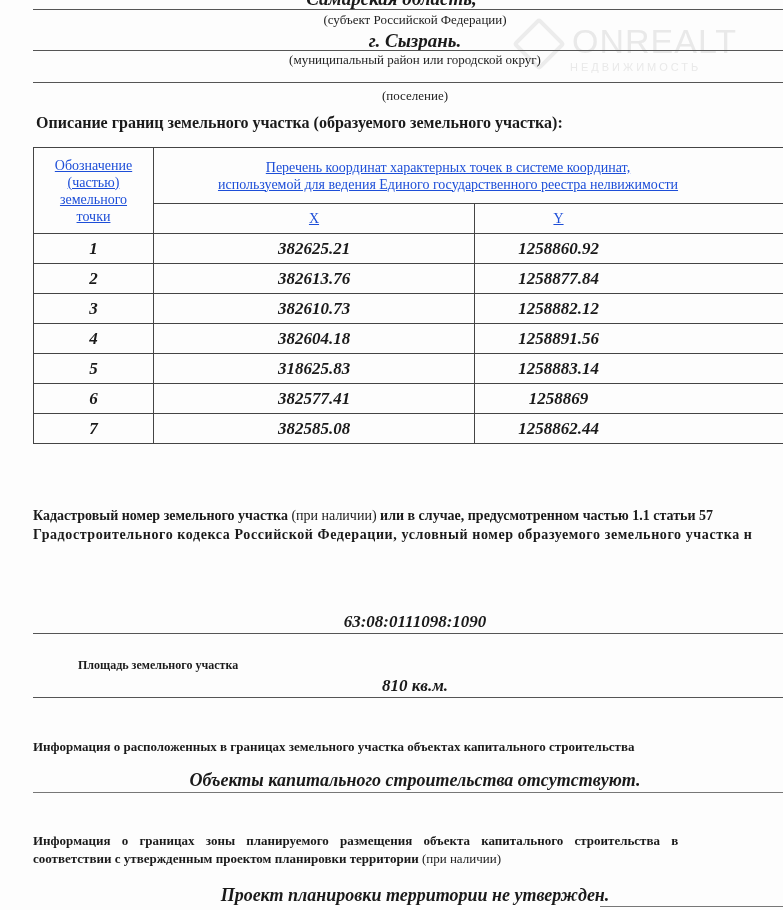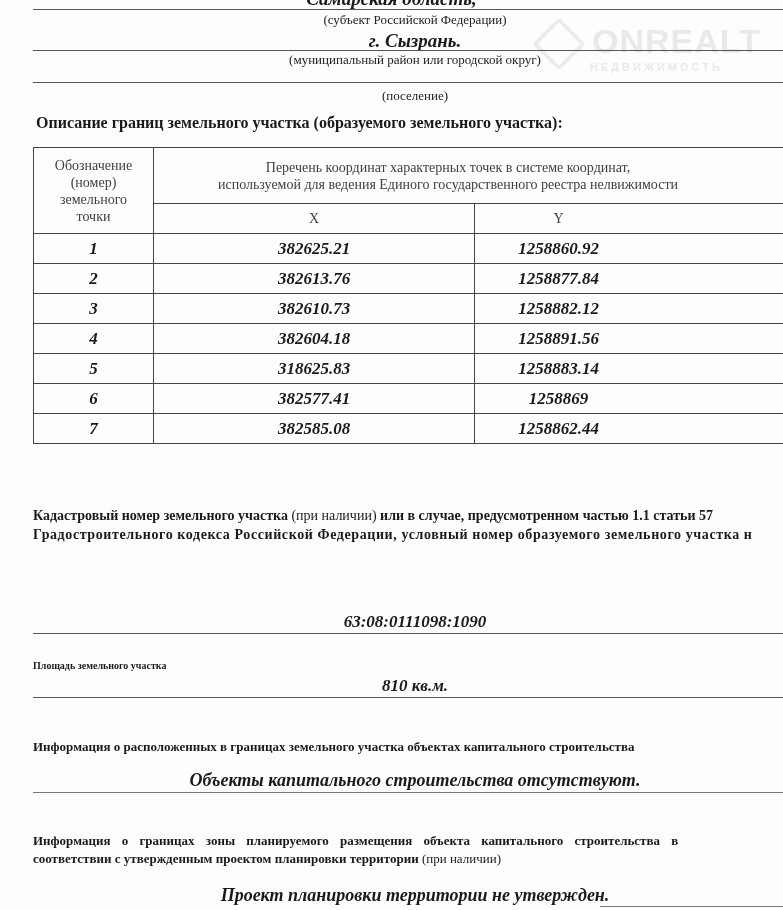--- a/index.html
+++ b/index.html
@@ -8,35 +8,35 @@
     background:#fdfdfd; color:#1a1a1a;
     font-family:"Liberation Serif", serif;
   }
   .abs { position:absolute; }
   .hline { position:absolute; height:0; border-top:1.5px solid #555; }
   .center { text-align:center; }
   .bi { font-weight:bold; font-style:italic; }
   .caption { font-size:13px; color:#222; }
   .bold { font-weight:bold; }
   .watermark {
-    position:absolute; left:540px; top:22px; width:240px; height:60px;
-    color:#e9e9e9; font-family:"Liberation Sans", sans-serif; font-weight:bold;
+    position:absolute; left:520px; top:22px; width:240px; height:60px;
+    color:#e9e9e9; font-family:"Liberation Sans", sans-serif; font-weight:normal;
     font-size:34px; letter-spacing:1px; pointer-events:none;
   }
   .watermark .sub { font-size:11px; letter-spacing:3px; display:block; margin-left:50px; margin-top:-2px; }
   .watermark .logo { display:inline-block; width:30px; height:30px; border:4px solid #ececec; transform:rotate(45deg); margin-right:14px; vertical-align:middle; border-radius:4px; }
 
   table.coords {
     position:absolute; left:33px; top:147px; border-collapse:collapse;
     width:770px; font-family:"Liberation Serif", serif;
   }
   table.coords td, table.coords th {
     border:1.5px solid #444; padding:0; text-align:center; font-weight:normal;
   }
-  table.coords th { font-size:14px; line-height:17px; color:#404040; }
+  table.coords th { font-size:14px; line-height:17px; color:#1d4ed8;text-decoration:underline; }
   table.coords td { height:29px; font-size:17px; font-weight:bold; font-style:italic; }
   .para { position:absolute; left:33px; font-size:14px; line-height:19px; font-weight:bold; }
   .para .norm { font-weight:normal; }
 </style>
 </head>
 <body>
 
 <div class="watermark">
   <span class="logo"></span><span>ONREALT</span>
   <span class="sub">НЕДВИЖИМОСТЬ</span>
@@ -54,21 +54,21 @@
 <div class="hline" style="left:33px;width:750px;top:82px;"></div>
 <div class="abs center caption" style="left:0;width:830px;top:88px;">(поселение)</div>
 
 <div class="abs bold" style="left:36px;top:114px;font-size:16px;">Описание границ земельного участка (образуемого земельного участка):</div>
 
 <table class="coords">
   <tbody>
       <tr style="height:56px;">
     <th rowspan="2" style="width:119px;">
       <span>Обозначение</span><br>
-      <span>(номер)</span><br>
+      <span>(частью)</span><br>
       <span>земельного</span><br>
       <span>точки</span>
     </th>
     <th colspan="2" style="border-bottom:1.5px solid #444;padding-right:60px;">
       <span>Перечень координат характерных точек в системе координат,</span><br>
       <span>используемой для ведения Единого государственного реестра нелвижимости</span>
     </th>
   </tr>
   <tr style="height:30px;">
     <th style="width:320px;">X</th>
@@ -113,21 +113,21 @@
   </table>
 
 <div class="para" style="top:506px;width:800px;white-space:nowrap;">
   <span>Кадастровый номер земельного участка</span><span class="norm"> (при наличии) </span><span>или в случае, предусмотренном частью 1.1 статьи 57</span><br>
   <span style="letter-spacing:0.6px;text-align:center;">Градостроительного кодекса Российской Федерации, условный номер образуемого земельного участка н</span><br>
   <br>
 </div>
 <div class="abs center bi" style="left:0;width:830px;top:612px;font-size:17px;">63:08:0111098:1090</div>
 <div class="hline" style="left:33px;width:750px;top:633px;"></div>
 
-<div class="para" style="top:656px;font-size:10px;">Площадь земельного участка</div>
+<div class="para" style="top:656px;font-size:12px;margin-left:45px;">Площадь земельного участка</div>
 <div class="abs center bi" style="left:0;width:830px;top:676px;font-size:17px;">810 кв.м.</div>
 <div class="hline" style="left:33px;width:750px;top:697px;"></div>
 
 <div class="para" style="top:737px;font-size:13px;text-align:right;">Информация о расположенных в границах земельного участка объектах капитального строительства</div>
 <div class="abs center bi" style="left:0;width:830px;top:770px;font-size:18px;">Объекты капитального строительства отсутствуют.</div>
 <div class="hline" style="left:33px;width:750px;top:792px;border-top-color:#777;"></div>
 
 <div class="para" style="top:832px;font-size:13px;line-height:18px;width:800px;white-space:nowrap;">
   <span style="word-spacing:8px;">Информация о границах зоны планируемого размещения объекта капитального строительства в</span><br>
   <span>соответствии с утвержденным проектом планировки территории</span><span class="norm"> (при наличии)</span>

